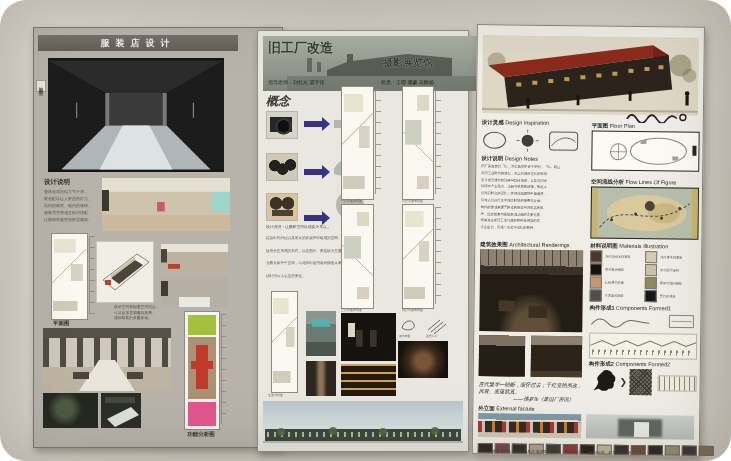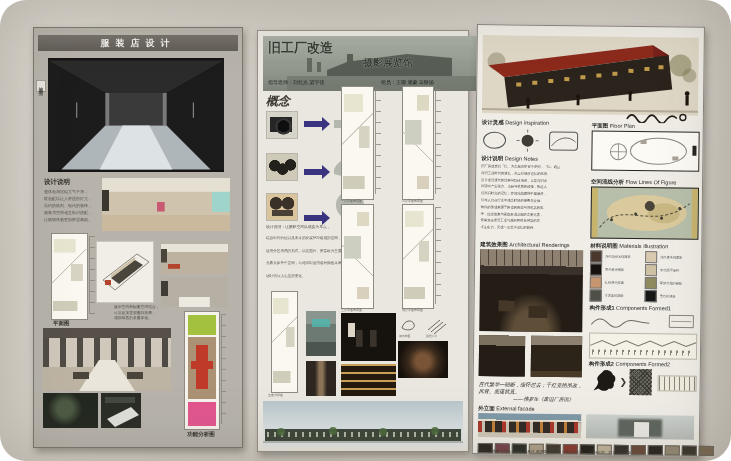--- a/index.html
+++ b/index.html
@@ -60,21 +60,21 @@
   .mat-label{font-size:3.2px;color:#555;white-space:nowrap;}
   .film-frame{display:inline-block;width:13px;height:8px;margin-right:2px;border:1px solid #6a665e;}
   .hq{font-style:italic;color:#2c2a26;}
 </style>
 </head>
 <body>
 
 <div class="stage">
  <div class="photo">
 
-  <div class="board b-left" style="left:33px;top:27px;width:208px;height:419px;">
+  <div class="board b-left" style="left:33px;top:27px;width:208px;height:419px;padding-left:40px;">
     <div class="head-band abs" style="left:4px;top:7px;width:200px;height:16px;font-size:9px;line-height:16px;">服装店设计</div>
     <div class="vlabel abs" style="left:2px;top:52px;">效果图</div>
 
     <div class="abs" style="left:14px;top:30px;width:176px;height:114px;background:#151515;overflow:hidden;">
       <svg width="176" height="114" viewBox="0 0 184 114">
         <rect width="184" height="114" fill="#141414"></rect>
         <polygon points="0,0 184,0 124,34 60,34" fill="#2b2b2b"></polygon>
         <polygon points="0,0 60,34 60,68 14,114 0,114" fill="#1c1c1c"></polygon>
         <polygon points="184,0 124,34 124,68 170,114 184,114" fill="#1c1c1c"></polygon>
         <rect x="60" y="34" width="64" height="34" fill="#3a3a3a"></rect>
@@ -169,21 +169,21 @@
 
     <div class="abs" style="left:5px;top:5px;width:200px;height:55px;overflow:hidden;
            background:linear-gradient(#a9afa3,#8e948a 70%,#7c8278);padding-left:24px;">
       <svg width="200" height="55">
         <polygon points="40,34 60,26 60,18 66,18 66,25 120,18 165,22 165,40 40,40" fill="#4e544a" opacity=".85"></polygon>
         <rect x="20" y="22" width="5" height="14" fill="#565c52" opacity=".8"></rect>
         <rect x="30" y="26" width="4" height="10" fill="#565c52" opacity=".8"></rect>
         <rect x="0" y="40" width="200" height="15" fill="#6f756b" opacity=".7"></rect>
       </svg>
       <div class="abs" style="left:5px;top:3px;font-size:13px;font-weight:bold;color:#343b33;text-shadow:0 0 1px #d8dcd2;">旧工厂改造</div>
-      <div class="abs" style="left:100px;top:20px;font-size:10px;font-weight:bold;color:#343b33;text-shadow:0 0 1px #d8dcd2;">摄影展览馆</div>
+      <div class="abs" style="left:120px;top:20px;font-size:10px;font-weight:bold;color:#343b33;text-shadow:0 0 1px #d8dcd2;">摄影展览馆</div>
       <div class="abs" style="left:5px;top:43px;font-size:5px;color:#20251f;">指导老师：刘北光 梁宇佳</div>
       <div class="abs" style="left:118px;top:43px;font-size:5px;color:#20251f;">组员：王珊 潘蒙 马静涵</div>
     </div>
 
     <div class="abs" style="left:8px;top:62px;font-size:12px;font-weight:bold;font-style:italic;color:#3a3830;">概念</div>
 
     <div class="abs ph-camera" style="left:8px;top:80px;width:30px;height:26px;border:1px solid #b9b5aa;"></div>
     <div class="abs c-arrow" style="left:46px;top:90px;width:18px;"></div>
     <div class="abs shape-cross" style="left:76px;top:79px;width:27px;height:27px;"></div>
 

